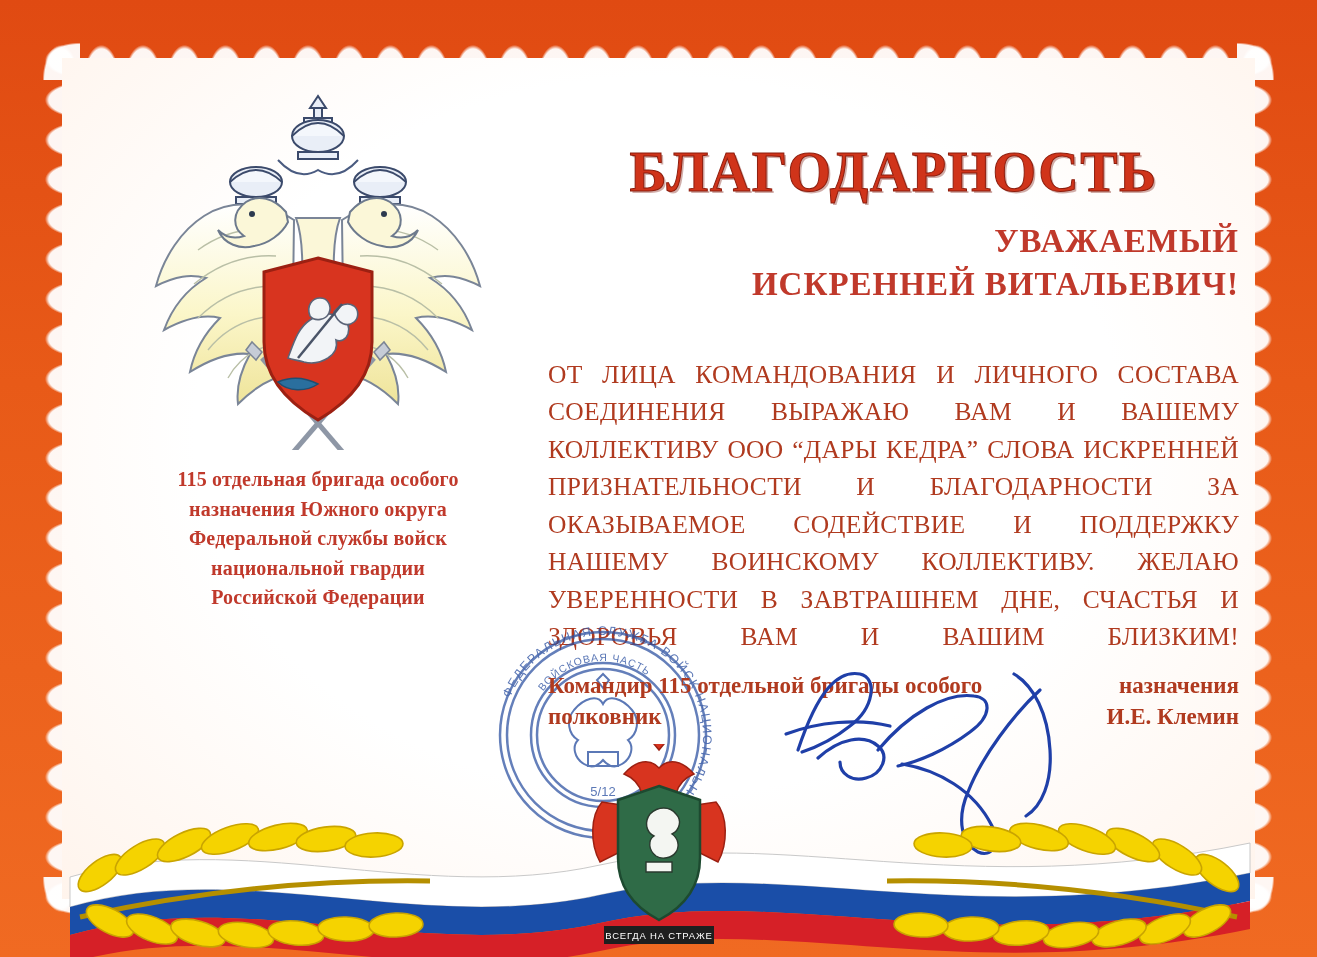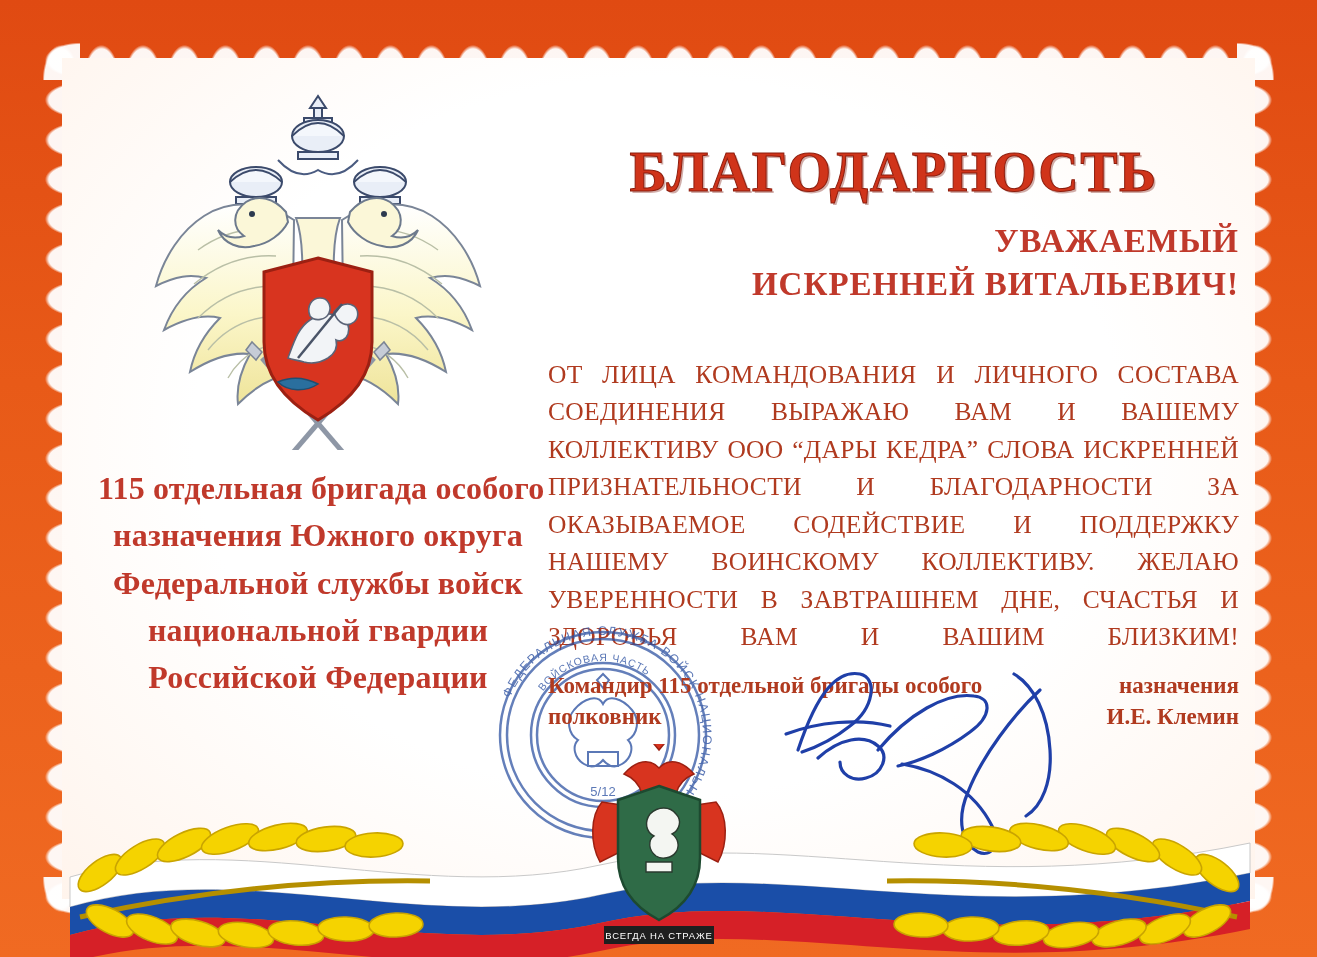--- a/index.html
+++ b/index.html
@@ -108,21 +108,21 @@
   
   .unit-text {
     position: absolute;
     left: 20px;
     top: 395px;
     width: 440px;
     text-align: center;
     color: #c0392b;
     font-family: "Liberation Serif", serif;
     font-weight: bold;
-    font-size: 32px;
+    font-size: 20px;
     line-height: 1.48;
     letter-spacing: 0.2px;
   }
   .unit-text .line { display: block; white-space: nowrap; }
 
   
   .right-col {
     position: absolute;
     left: 470px;
     top: 70px;

